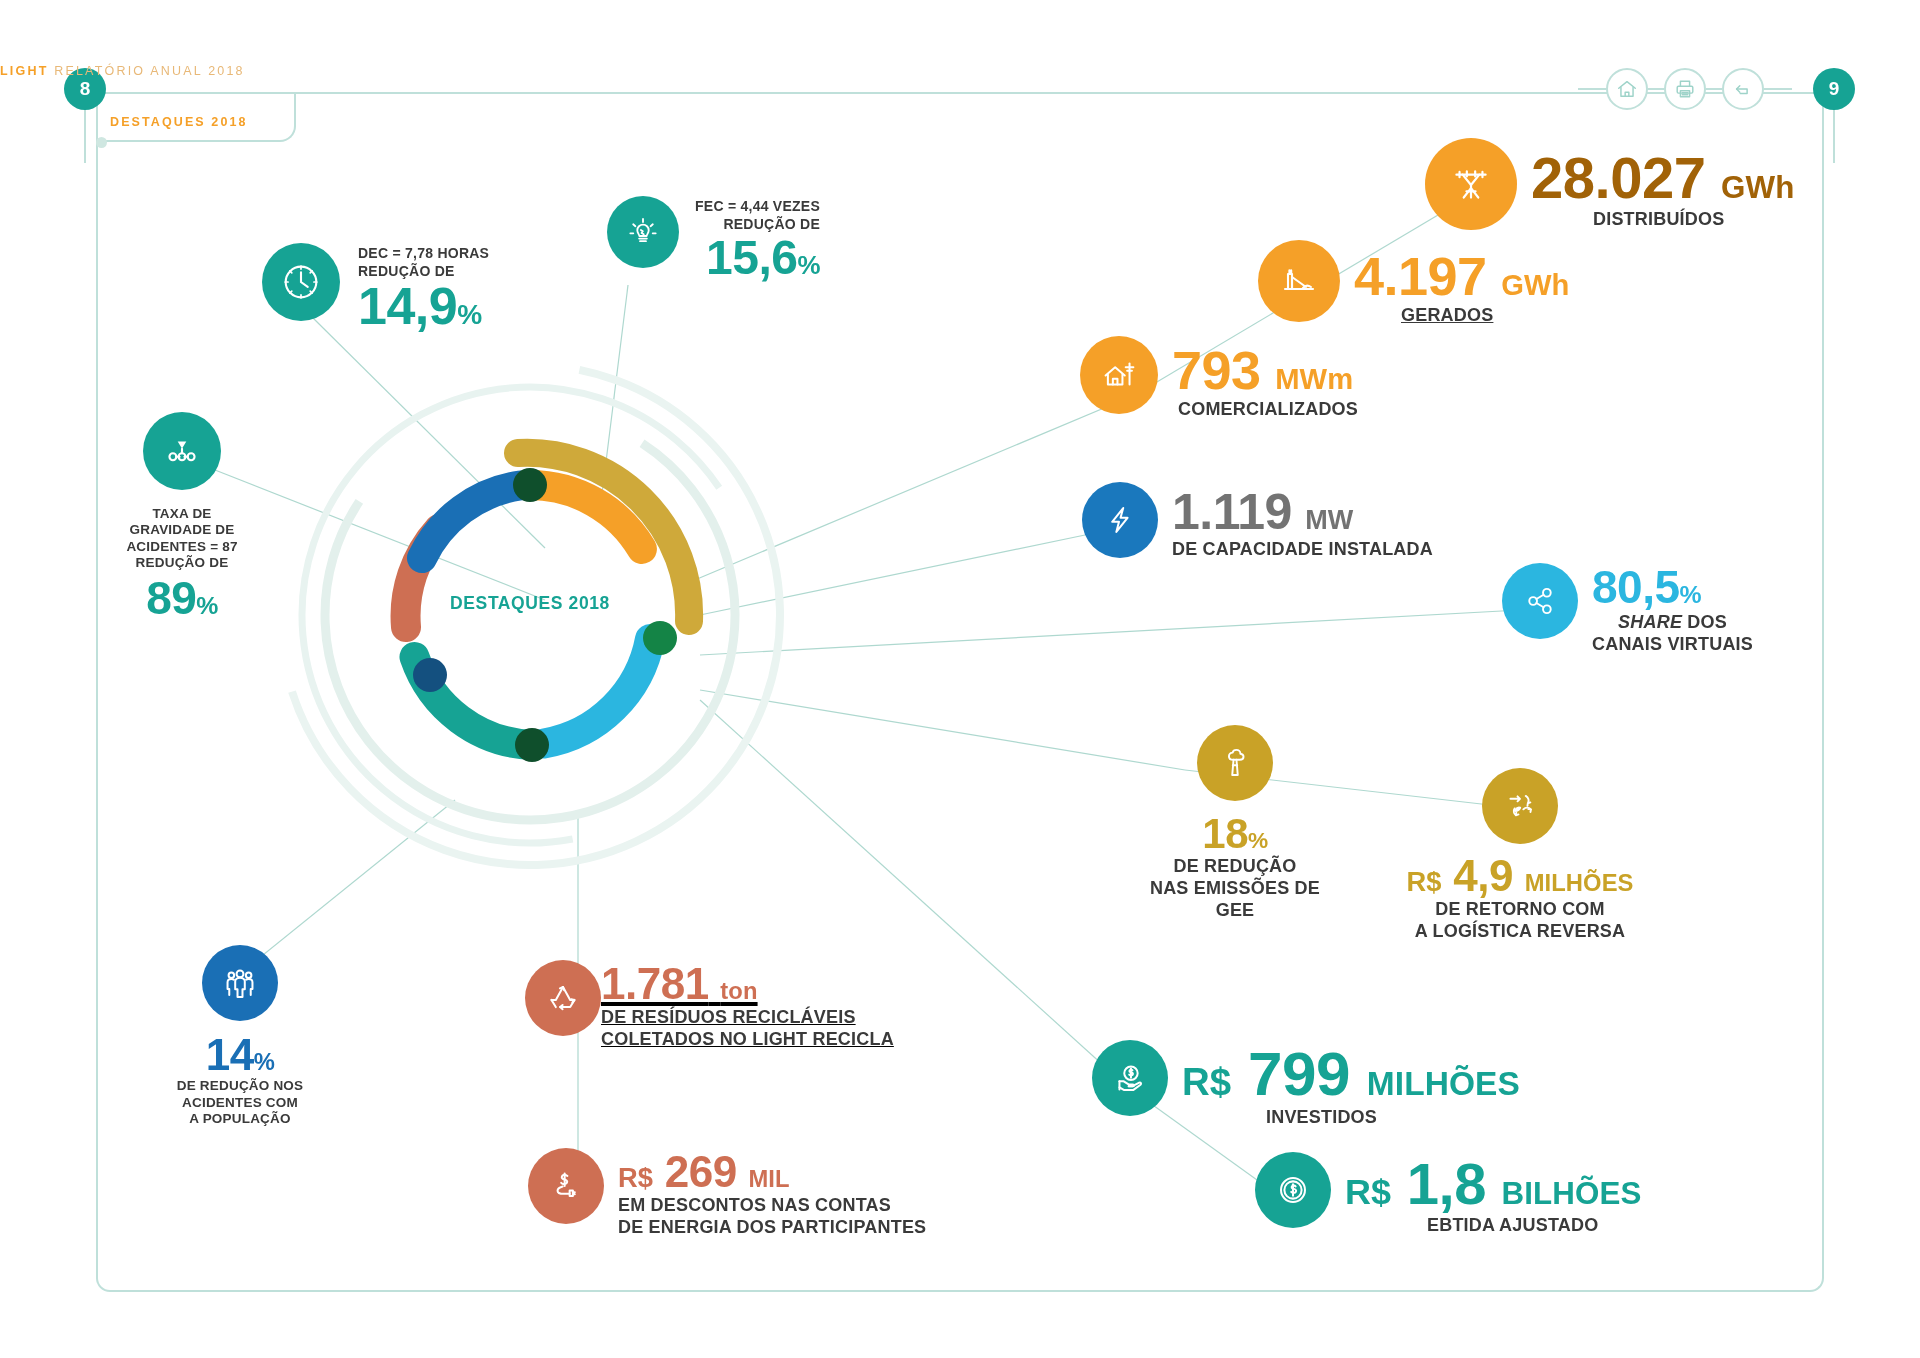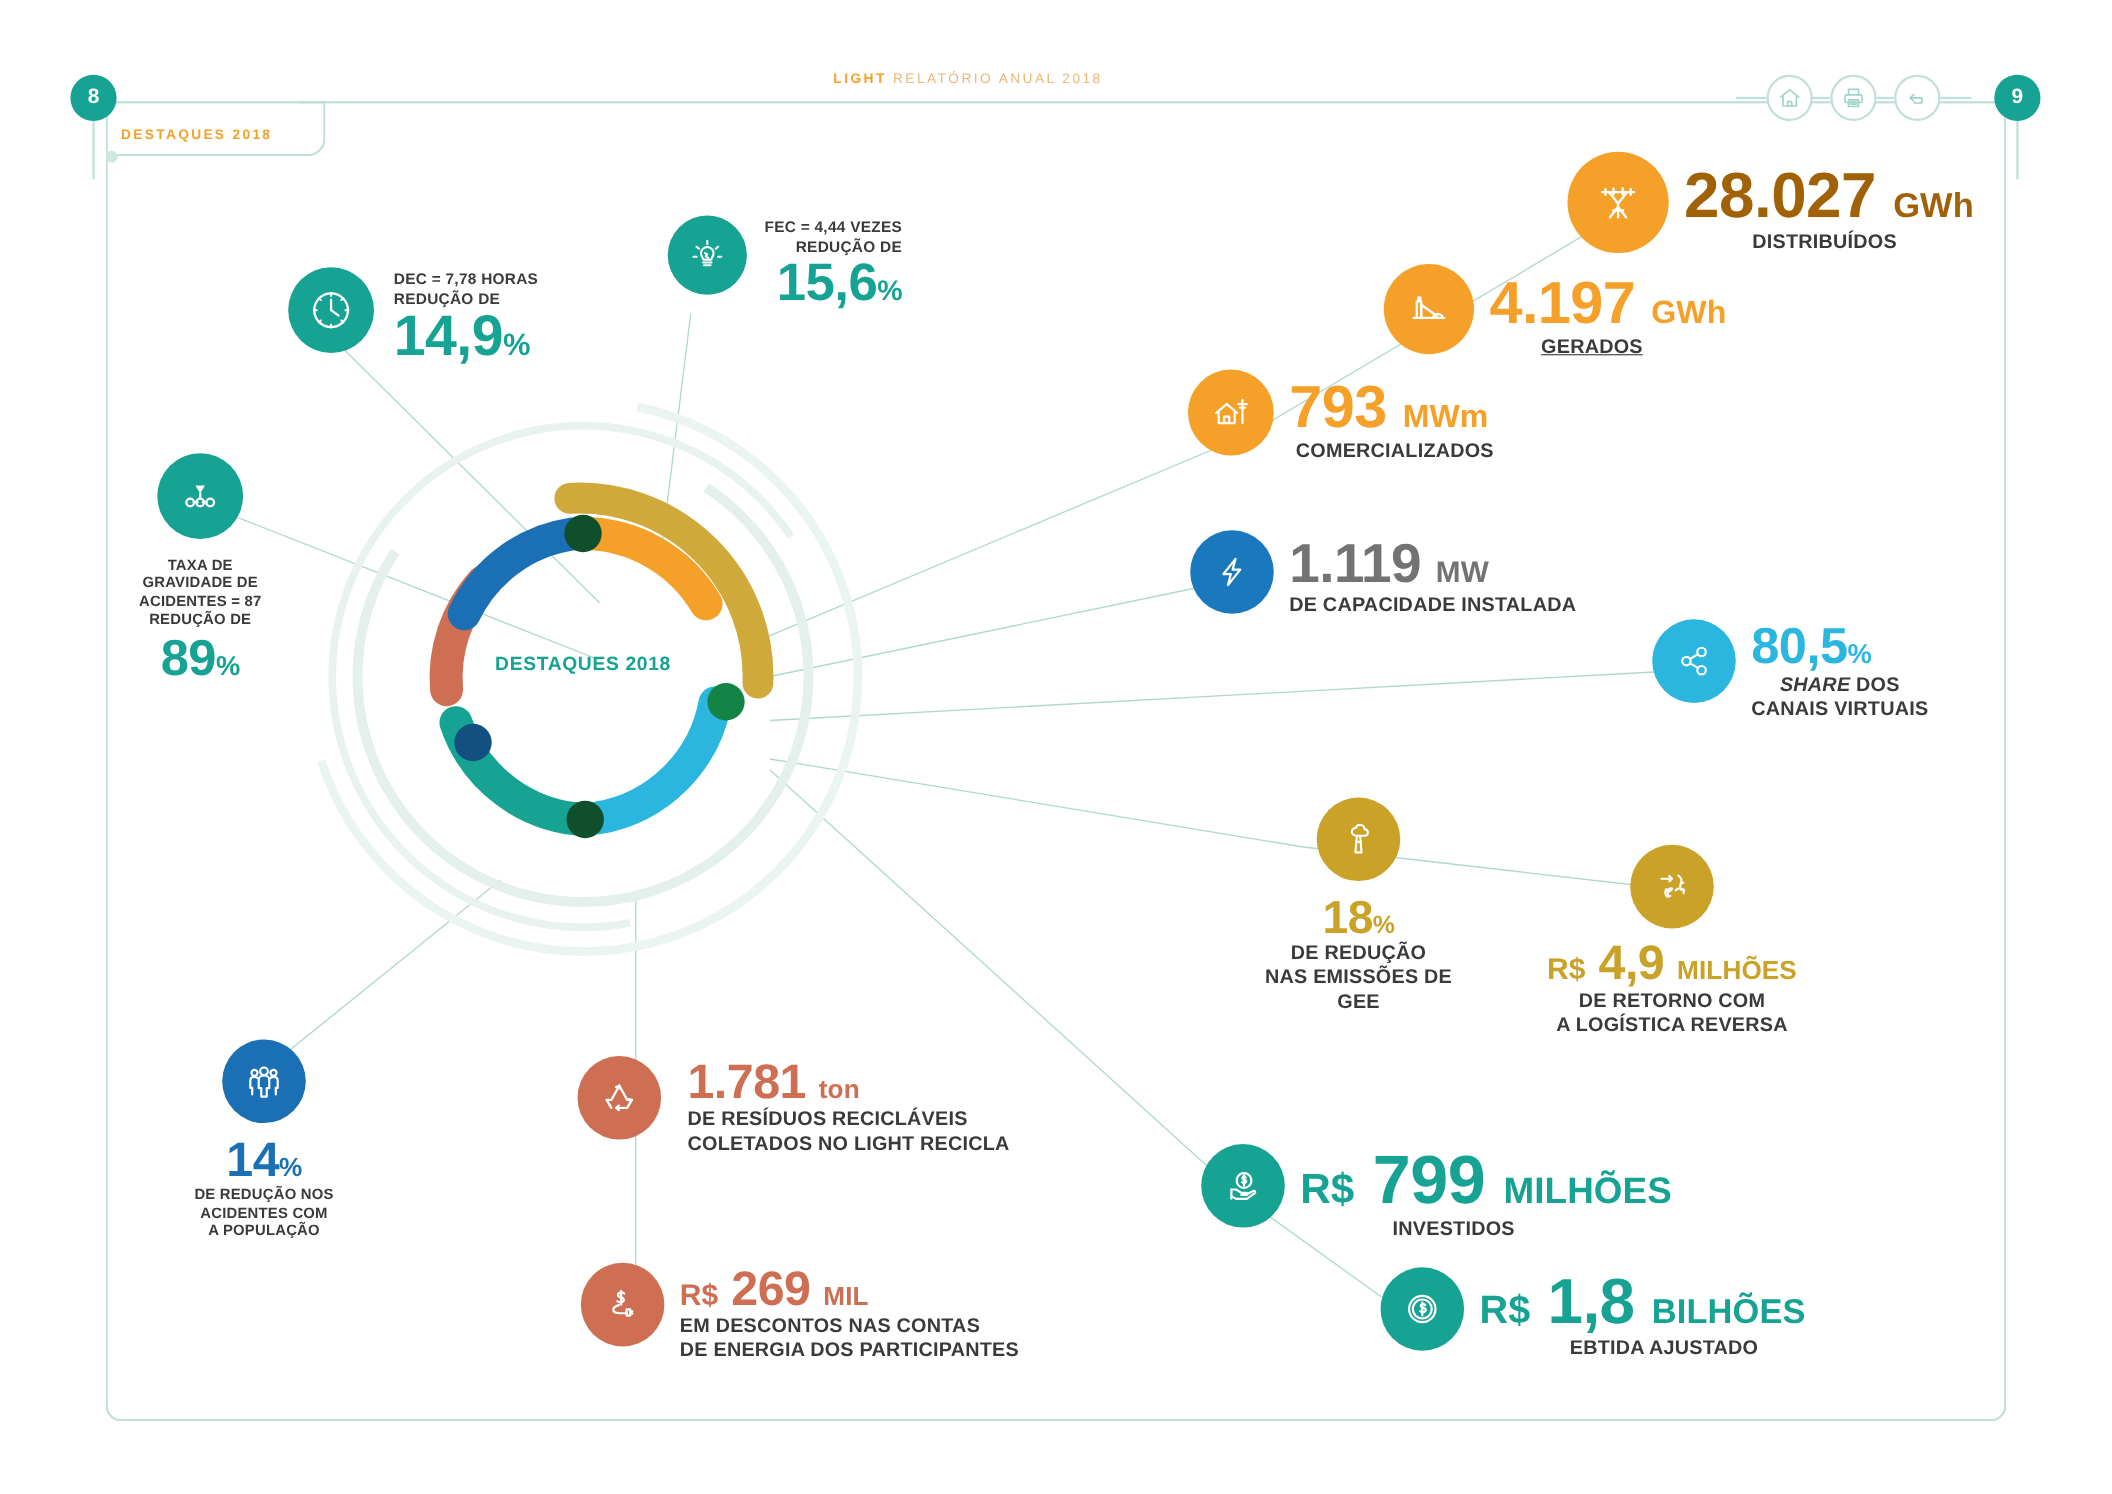--- a/index.html
+++ b/index.html
@@ -78,21 +78,20 @@
   .badge-stem {
     position: absolute;
     width: 2px; background: #bfe0da;
   }
   .badge-stem.left { left: 84px; top: 108px; height: 55px; }
   .badge-stem.right { left: 1833px; top: 108px; height: 55px; }
 
   .header-title {
     position: absolute;
     left: 0; top: 64px; width: 1760px;
-    text-align: center;
     font-size: 12.5px;
     letter-spacing: 2.2px;
     color: #e8b877;
   }
   .header-title .brand {
     color: #f5a028;
     font-weight: bold;
   }
 
   .nav-icons {
@@ -504,21 +503,21 @@
     <div class="bubble" style="width:76px;height:76px;background:#ce6f53;">
       <svg width="46" height="46" viewBox="0 0 48 48" fill="none" stroke="#fff" stroke-width="2.1" stroke-linecap="round" stroke-linejoin="round">
         <path d="M24 12.5 31.5 26H36l-4.5 7.5H21"></path>
         <path d="M24 12.5 16.5 26H12"></path>
         <path d="M12 26l4.5 7.5"></path>
         <path d="M24 12.5l-3.2 1.4M24 12.5l1.2 3.3"></path>
         <path d="M36 26l-2.2 2.7M36 26l-3.4-.6"></path>
         <path d="M21 33.5l2.6-2.2M21 33.5l2.6 2.2"></path>
       </svg>
     </div>
-    <div class="mtext" style="margin-left:24px;padding-top:2px;">
+    <div class="mtext" style="margin-left:0;padding-top:2px;text-decoration:underline;">
       <div class="bignum" style="font-size:44px;color:#ce6f53;">
         <span>1.781</span>
         <span class="unit">ton</span>
       </div>
       <div class="caption">DE RESÍDUOS RECICLÁVEIS
 COLETADOS NO LIGHT RECICLA</div>
     </div>
   </div>
 
   <div class="metric" style="left:528px; top:1148px;">

